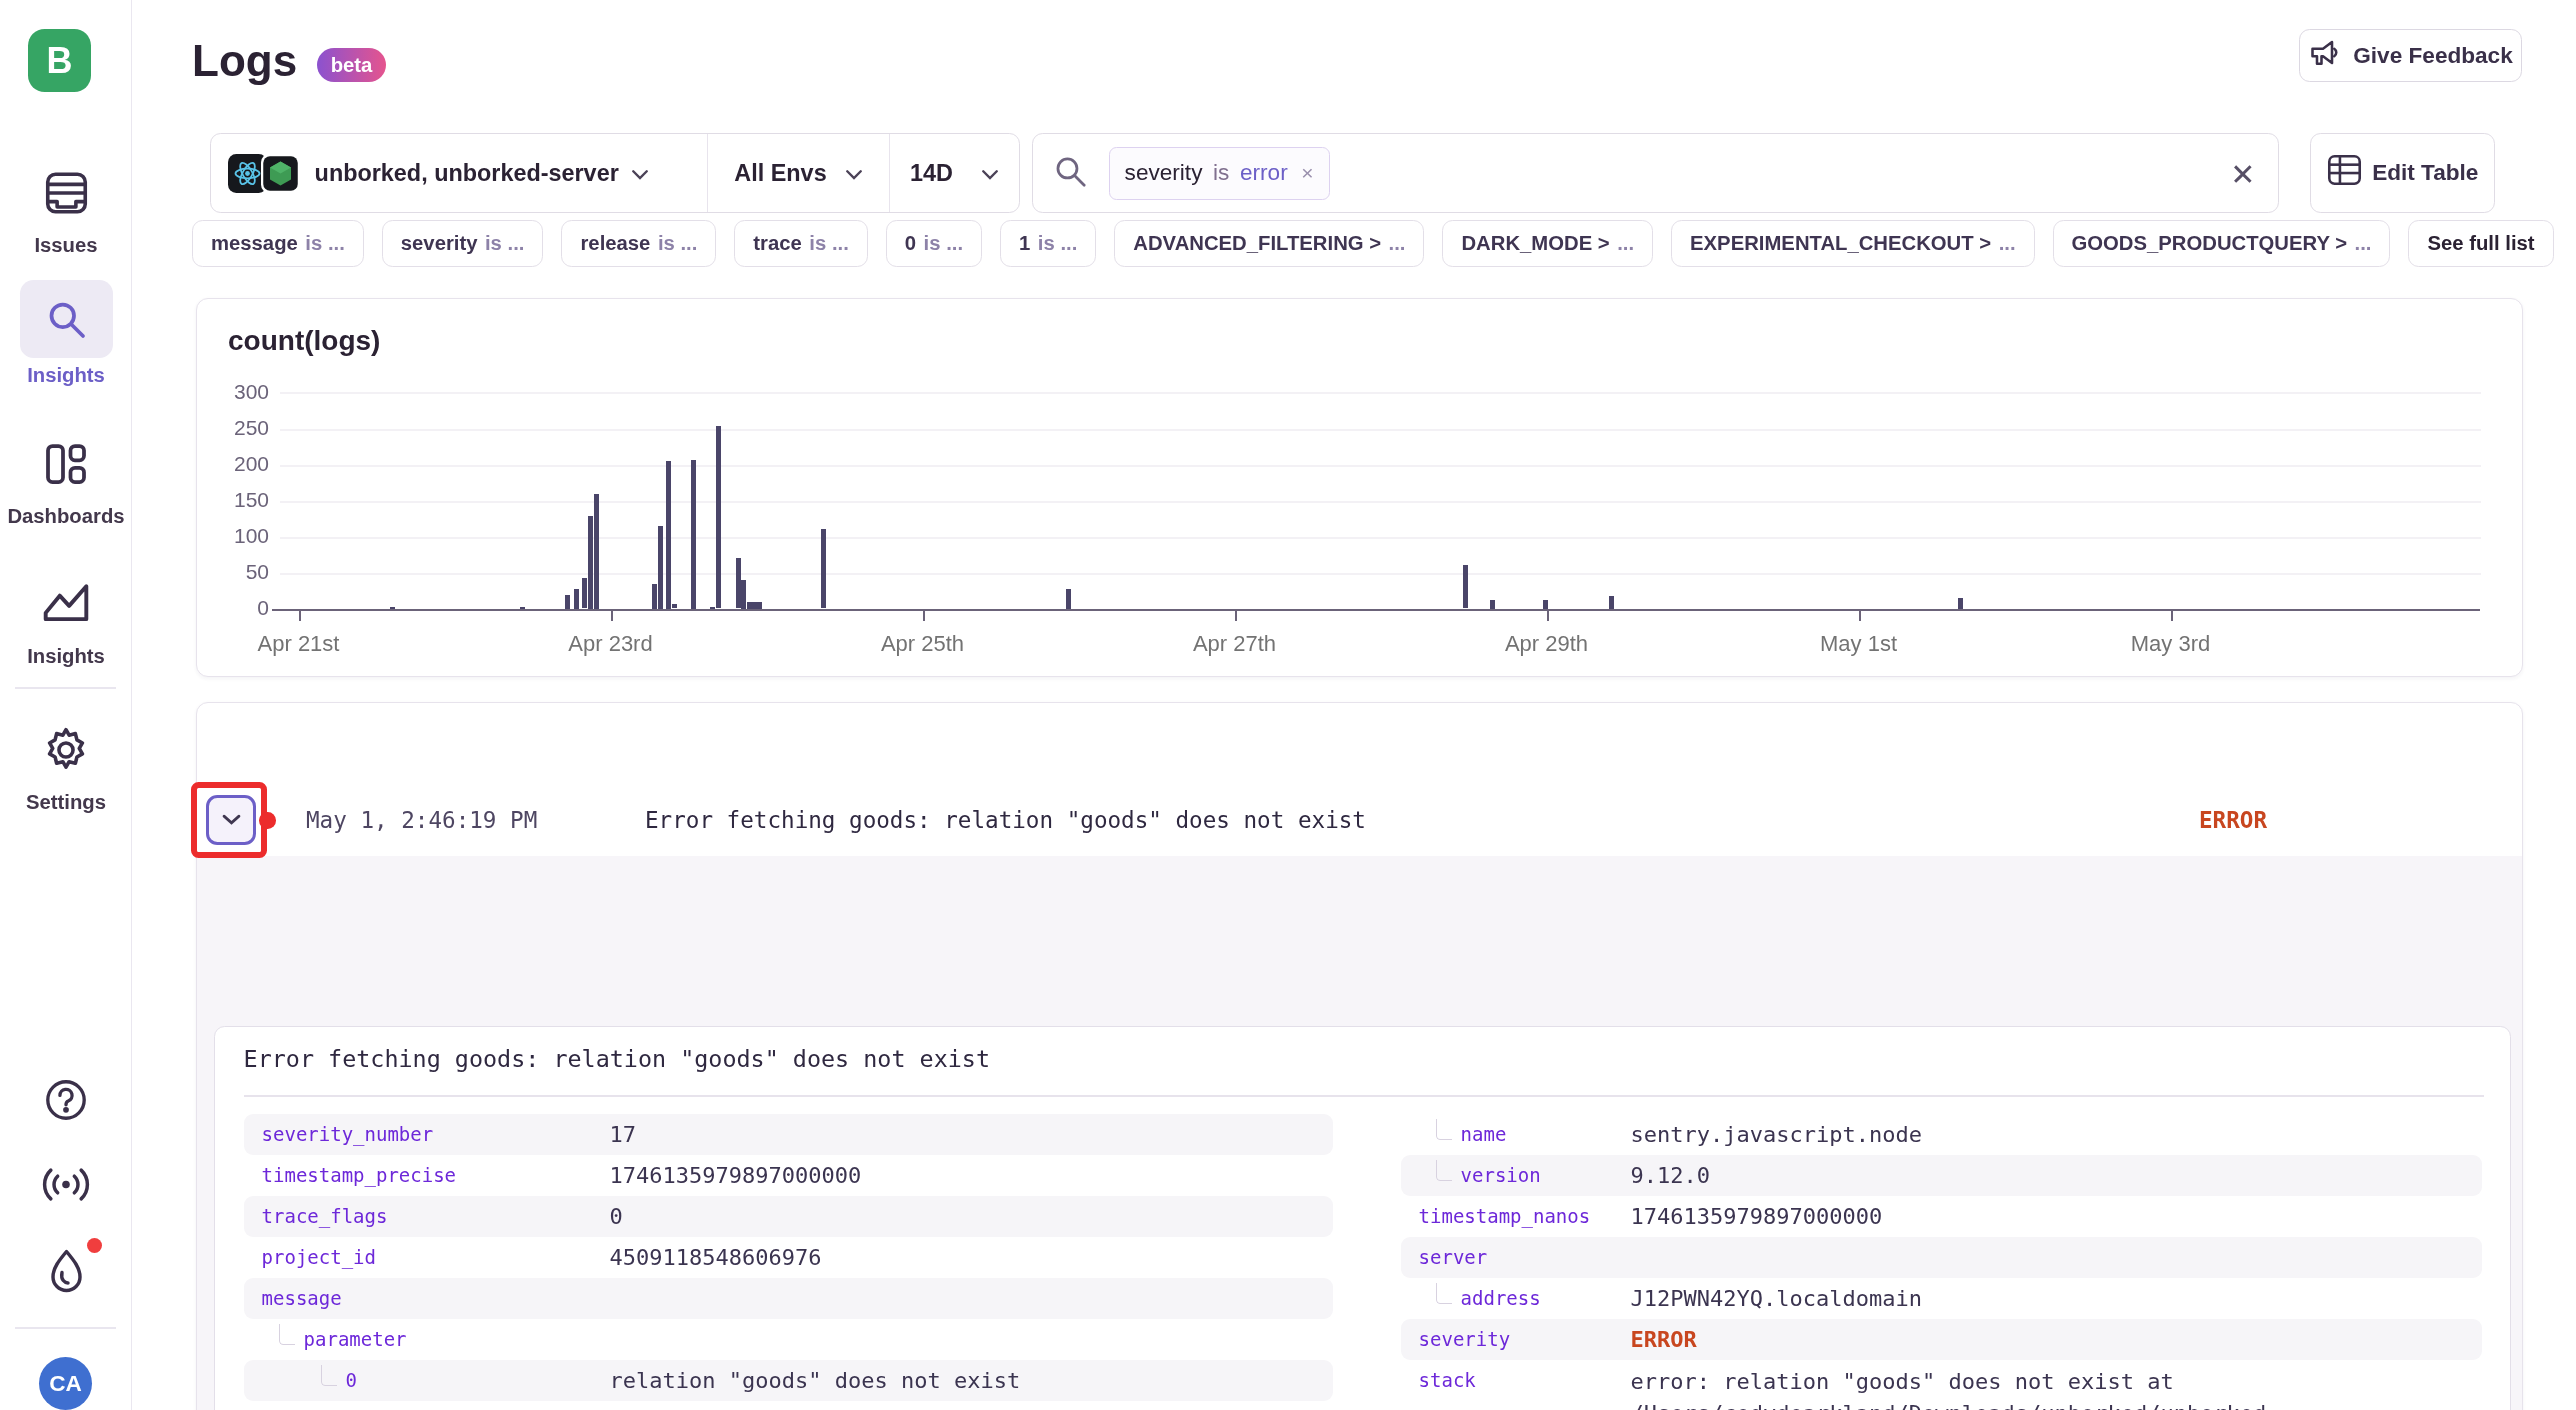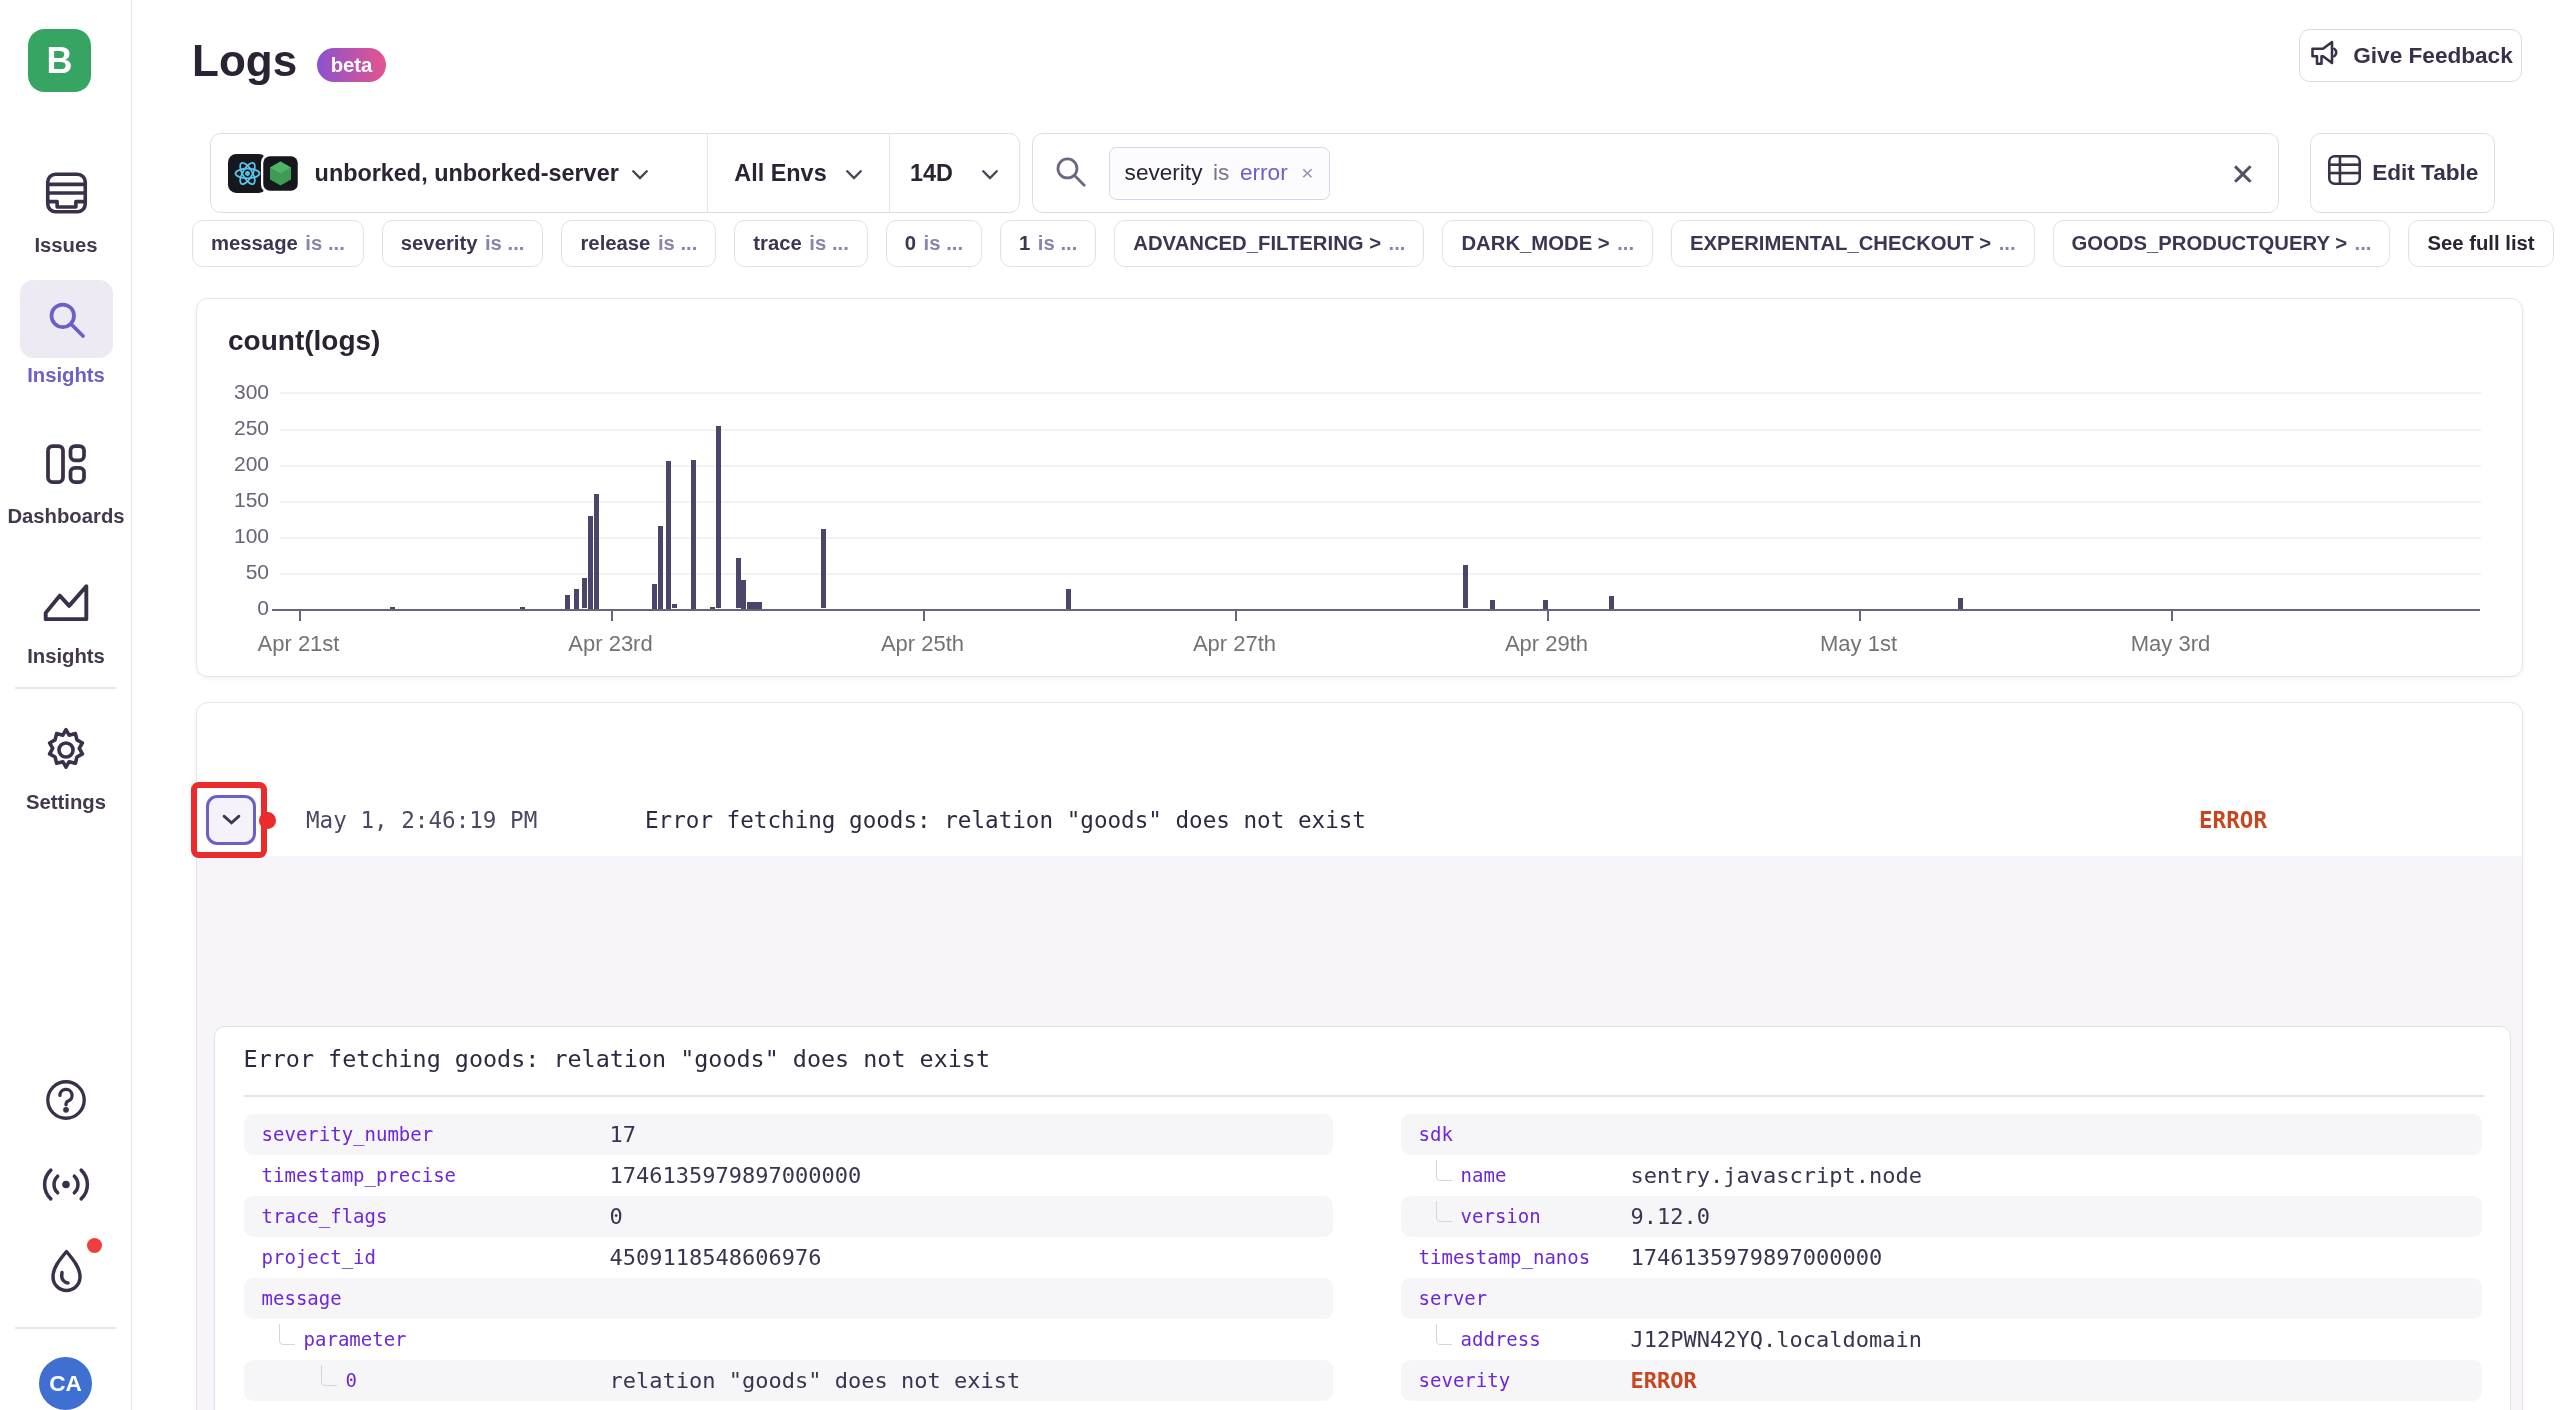--- a/index.html
+++ b/index.html
@@ -400,23 +400,20 @@
             <span class="conn" style="left: 77px;"></span>
             <span class="attr-key" style="left: 102px;">0</span>
             <span class="attr-val" style="left: 366px;">relation "goods" does not exist</span>
           </div>
           <div class="attr-row">
             <span class="attr-key" style="left: 60px;">template</span>
             <span class="attr-val" style="left: 366px;">Error fetching goods: %s</span>
           </div>
         </div>
       <div class="attrs attrs-right" id="attrs-right">
-          <div class="attr-row stripe">
-            <span class="attr-key" style="left: 18px;">sdk</span>
-          </div>
           <div class="attr-row">
             <span class="conn" style="left: 35px;"></span>
             <span class="attr-key" style="left: 60px;">name</span>
             <span class="attr-val" style="left: 230px;">sentry.javascript.node</span>
           </div>
           <div class="attr-row stripe">
             <span class="conn" style="left: 35px;"></span>
             <span class="attr-key" style="left: 60px;">version</span>
             <span class="attr-val" style="left: 230px;">9.12.0</span>
           </div>

